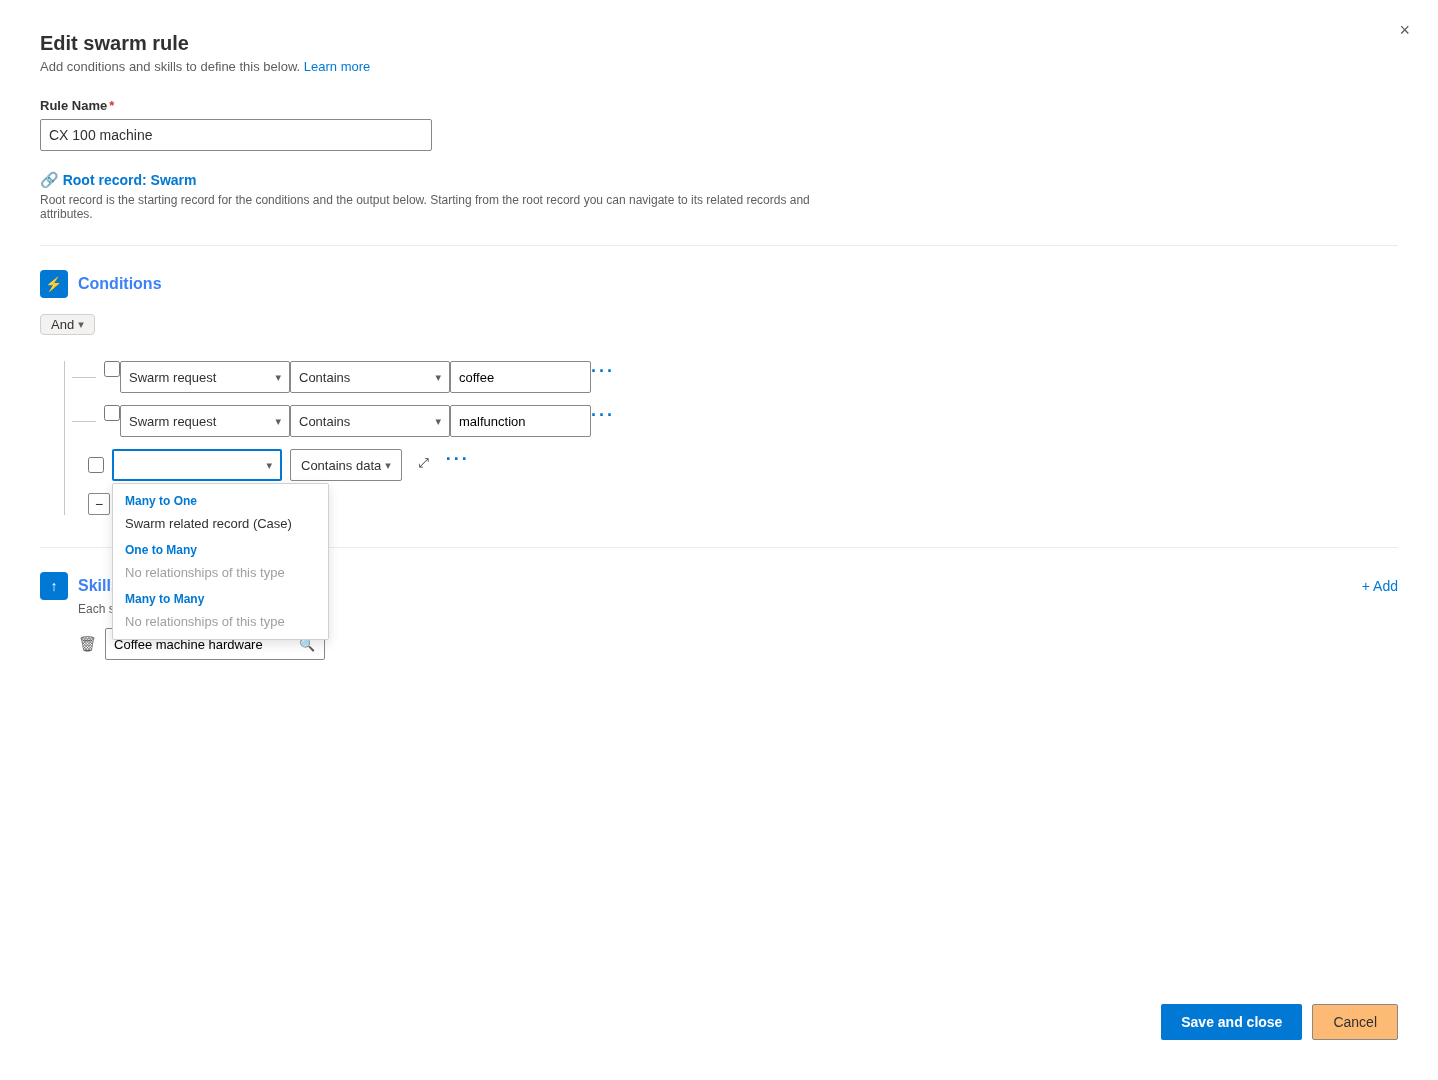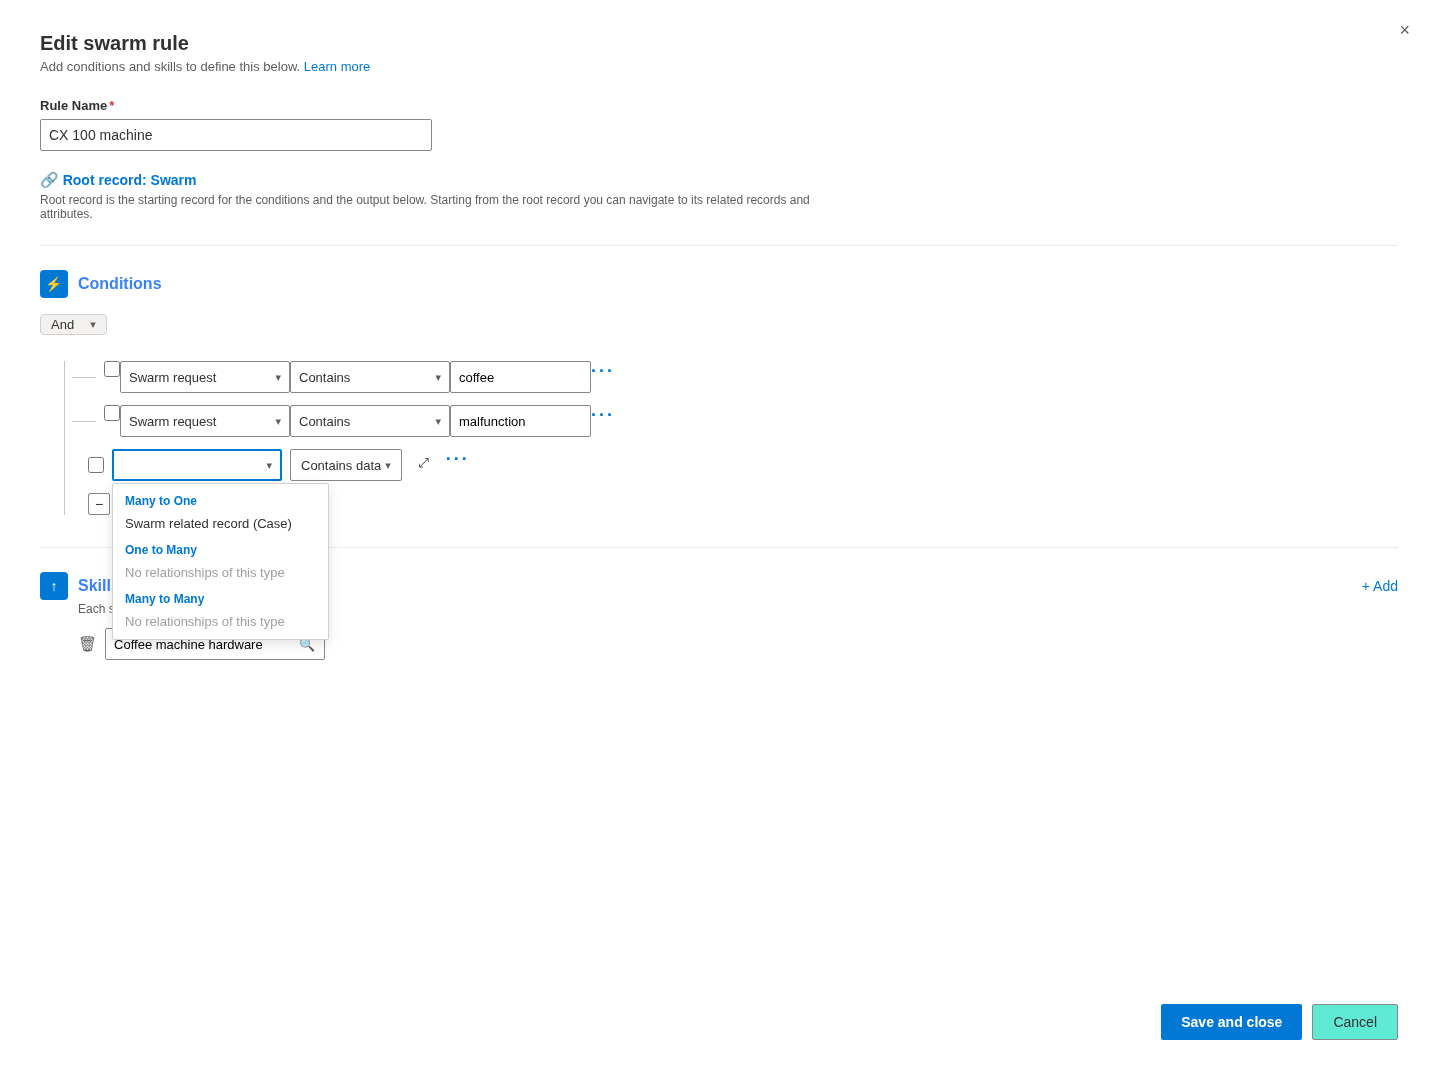--- a/index.html
+++ b/index.html
@@ -112,21 +112,21 @@
       font-size: 16px;
       font-weight: 600;
       color: #3b82f6;
     }
     .conditions-area {
       margin-left: 0;
     }
     .and-badge {
       display: inline-flex;
       align-items: center;
-      gap: 16px;
+      gap: 4px;
       background: #f3f2f1;
       border: 1px solid #d2d0ce;
       border-radius: 4px;
       padding: 2px 10px;
       font-size: 13px;
       cursor: pointer;
       margin-bottom: 12px;
     }
     .condition-row {
       display: flex;
@@ -359,21 +359,21 @@
       color: #fff;
       border: none;
       border-radius: 2px;
       padding: 0 20px;
       height: 36px;
       font-size: 14px;
       cursor: pointer;
       font-weight: 600;
     }
     .btn-secondary {
-      background: #5eead4;
+      background: #fdba74;
       color: #323130;
       border: 1px solid #8a8886;
       border-radius: 2px;
       padding: 0 20px;
       height: 36px;
       font-size: 14px;
       cursor: pointer;
     }
     .chevron {
       font-size: 11px;

